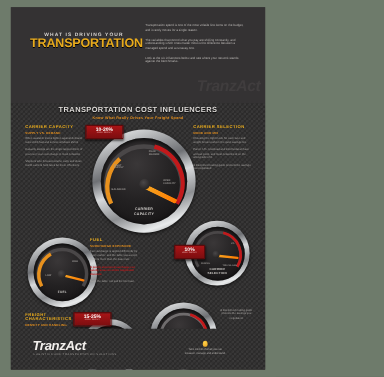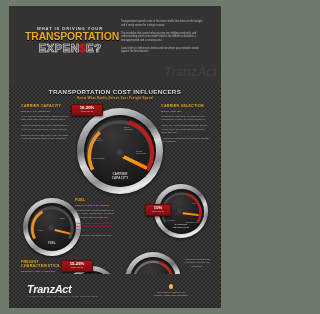--- a/index.html
+++ b/index.html
@@ -169,21 +169,20 @@
 <body>
 
 <div id="page">
   <div class="poster">
 
     <div class="header">
 
       <div class="title-block">
         <div class="kicker">WHAT IS DRIVING YOUR</div>
         <div class="t-main">TRANSPORTATION</div>
-        <div class="t-sub"><span>EXPEN</span><span class="dollar">$</span><span>E?</span></div>
       </div>
 
       <div class="hcopy">
         <div class="hp">Transportation spend is one of the most volatile line items on the budget, and it rarely moves for a single reason.</div>
         <div class="hp">The variables that control what you pay are shifting constantly, and understanding which ones matter most is the difference between a managed spend and a runaway one.</div>
         <div class="hp">Look at the six influencers below and see where your network stands against the benchmarks.</div>
       </div>
 
       <div class="ghost-logo">TranzAct</div>
     </div>

